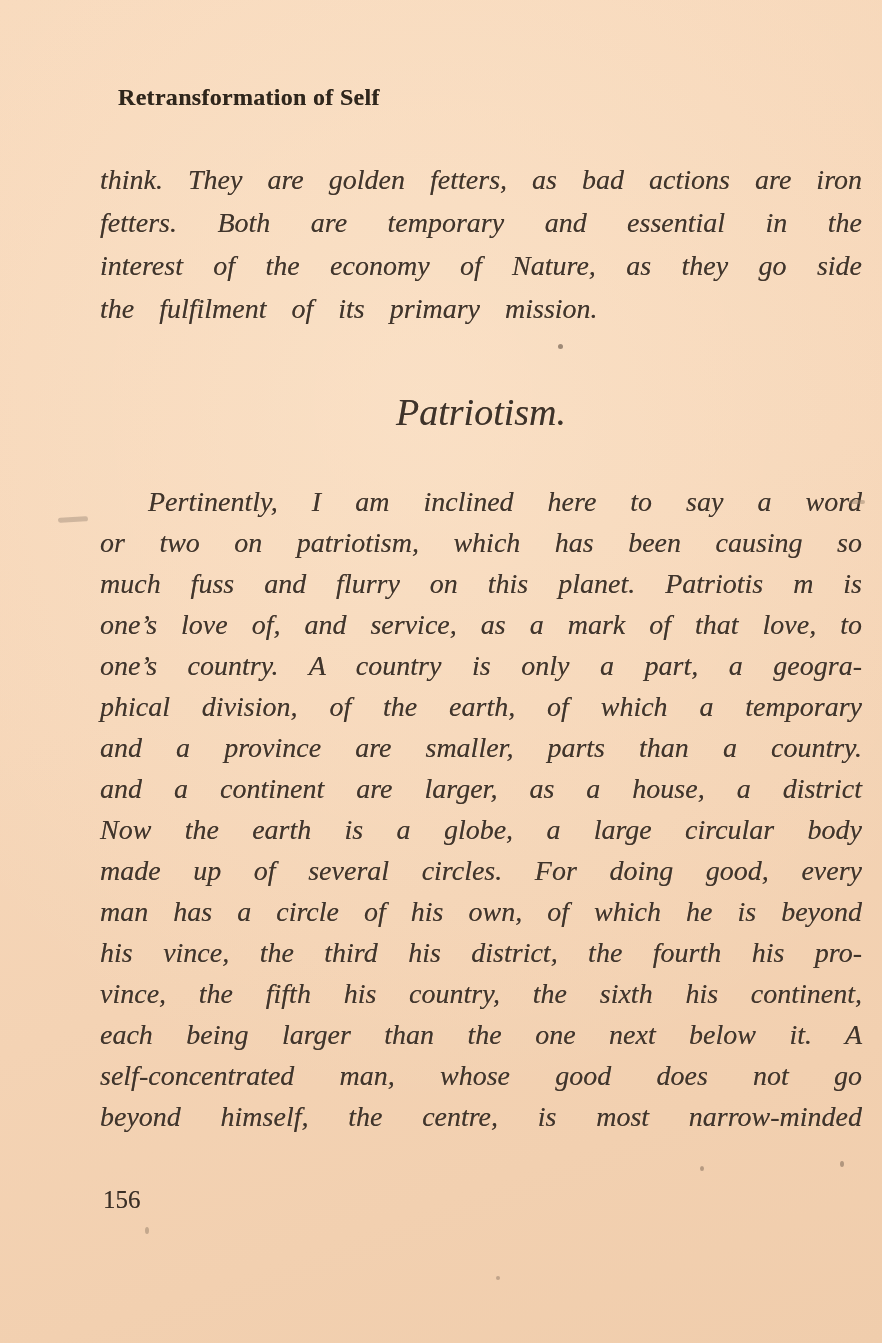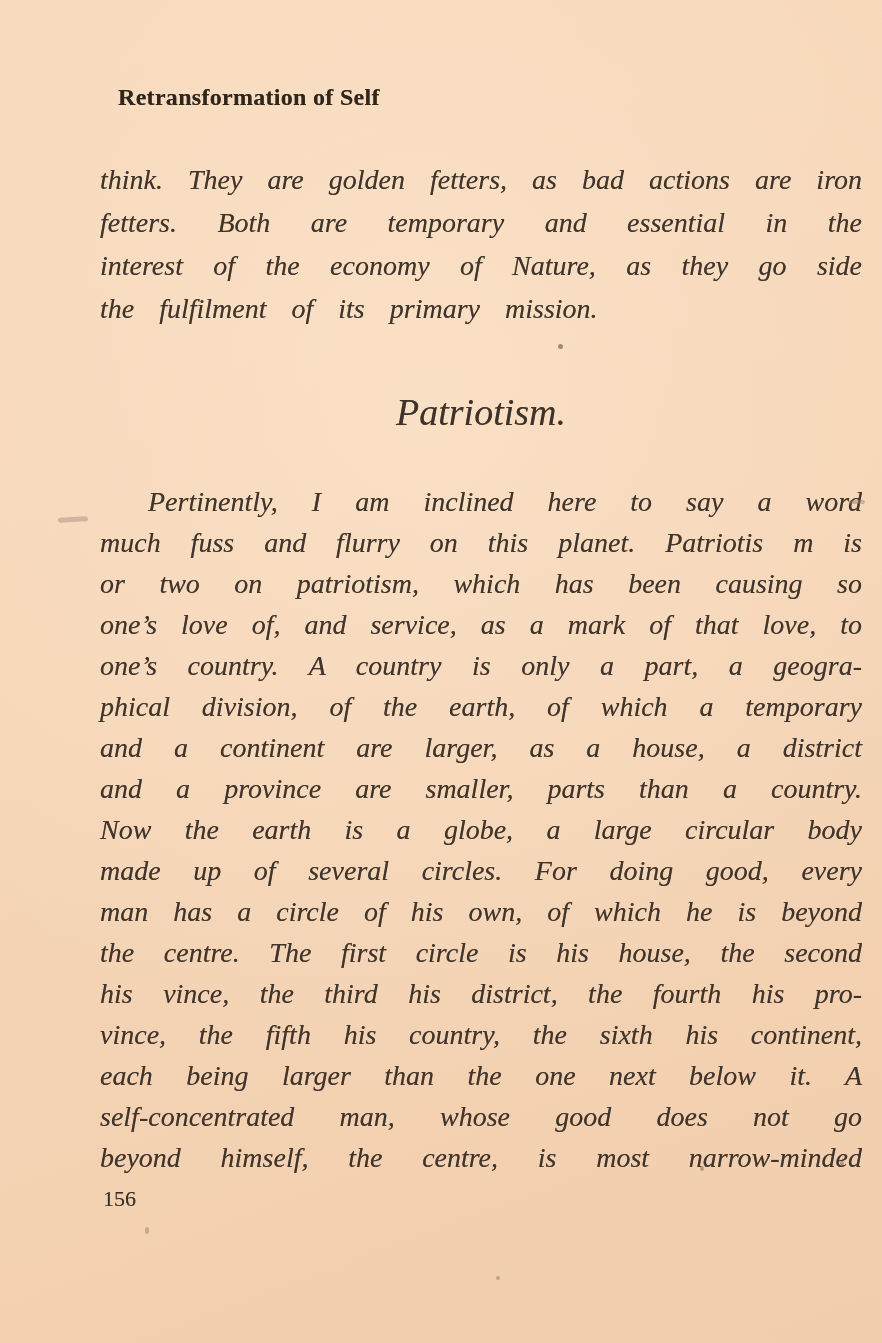--- a/index.html
+++ b/index.html
@@ -34,21 +34,21 @@
   .line.loose { text-align-last:left; word-spacing:18px; }
   .line.indent { text-indent:48px; }
   .section-heading {
     position:absolute; left:100px; top:390px; width:762px;
     text-align:center; font-style:italic; font-size:38px;
     color:#3e332a;
     text-shadow:0 0 0.4px rgba(58,46,36,0.5);
   }
   .page-number {
     position:absolute; left:103px; top:1186px;
-    font-size:22px; color:#3a2f26;
+    font-size:25px; color:#3a2f26;
     text-shadow:0 0 0.4px rgba(58,46,36,0.5);
   }
   
   .speck { position:absolute; border-radius:50%; }
   .speck-mission { left:558px; top:344px; width:5px; height:5px; background:rgba(86,70,56,0.55); }
   .margin-dash { position:absolute; left:58px; top:517px; width:30px; height:5px;
     background:rgba(139,122,104,0.38); border-radius:3px; transform:rotate(-3deg); }
   .dash-right { position:absolute; left:849px; top:500px; width:16px; height:4px;
     background:rgba(150,128,106,0.45); border-radius:2px; }
   .speck-b1 { left:700px; top:1166px; width:4px; height:5px; background:rgba(100,82,66,0.42); }
@@ -67,31 +67,30 @@
     <div class="line">think. They are golden fetters, as bad actions are iron</div>
     <div class="line">fetters. Both are temporary and essential in the</div>
     <div class="line">interest of the economy of Nature, as they go side</div>
     <div class="line loose">the fulfilment of its primary mission.</div>
   </div>
 
   <div class="section-heading">Patriotism.</div>
 
   <div class="textblock para2">
     <div class="line indent">Pertinently, I am inclined here to say a word</div>
+    <div class="line">or two on patriotism, which has been causing so</div>
     <div class="line">much fuss and flurry on this planet. Patriotis m is</div>
-    <div class="line">or two on patriotism, which has been causing so</div>
     <div class="line">one’s love of, and service, as a mark of that love, to</div>
     <div class="line">one’s country. A country is only a part, a geogra-</div>
     <div class="line">phical division, of the earth, of which a temporary</div>
+    <div class="line">and a province are smaller, parts than a country.</div>
     <div class="line">and a continent are larger, as a house, a district</div>
-    <div class="line">and a province are smaller, parts than a country.</div>
     <div class="line">Now the earth is a globe, a large circular body</div>
     <div class="line">made up of several circles. For doing good, every</div>
     <div class="line">man has a circle of his own, of which he is beyond</div>
-    <div class="line">the centre. The first circle is his house, the second</div>
     <div class="line">his vince, the third his district, the fourth his pro-</div>
     <div class="line">vince, the fifth his country, the sixth his continent,</div>
     <div class="line">each being larger than the one next below it. A</div>
     <div class="line">self-concentrated man, whose good does not go</div>
     <div class="line">beyond himself, the centre, is most narrow-minded</div>
   </div>
 
   <div class="page-number">156</div>
 
   <div class="speck speck-mission"></div>

